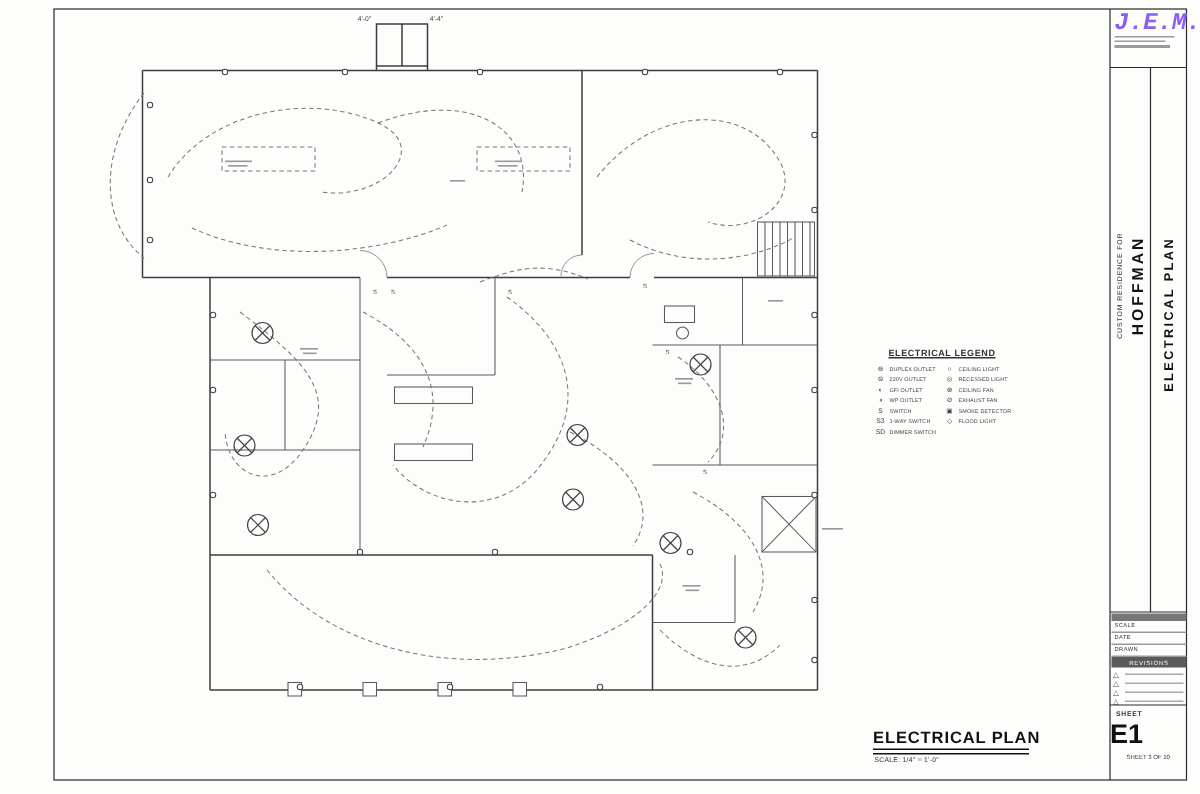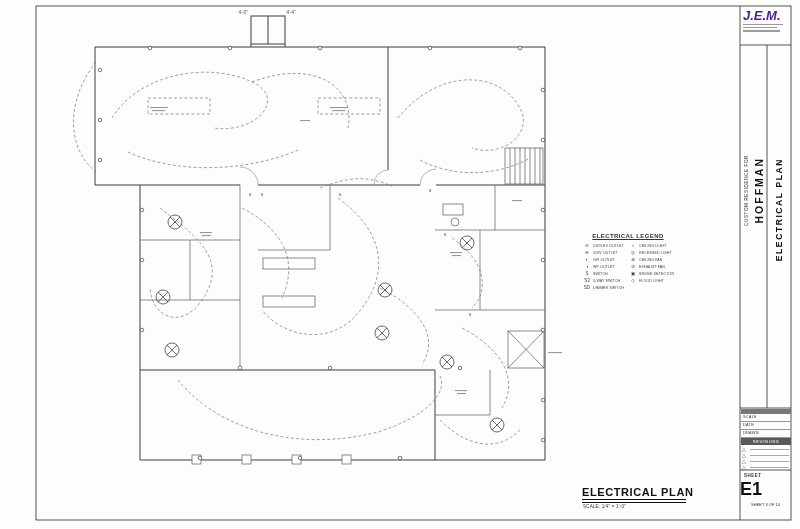--- a/index.html
+++ b/index.html
@@ -25,22 +25,22 @@
   .legend-title{font-size:6px;font-weight:bold;letter-spacing:.4px;text-align:center;
                 text-decoration:underline;color:#333;}
   .legend-cols{display:flex;gap:5px;margin-top:3px;}
   .legend-col{flex:1;}
   .legend-item{display:flex;gap:2px;align-items:center;height:7px;}
   .legend-sym{font-size:4.5px;width:8px;color:#444;text-align:center;}
   .legend-label{font-size:3.6px;letter-spacing:.1px;color:#444;white-space:nowrap;}
 
   
   .tb-logo{left:743px;top:9px;width:46px;height:34px;}
-  .tb-logo-name{font-family:Liberation Sans, sans-serif;font-style:italic;font-weight:bold;
-                font-size:13px;color:#4c1d95;line-height:13px;}
+  .tb-logo-name{font-family:Liberation Mono, monospace;font-style:italic;font-weight:bold;
+                font-size:16px;color:#8b5cf6;line-height:13px;}
   .bar{background:#9a9a9a;height:1.2px;margin-top:2px;}
   .vwrap{display:flex;align-items:center;justify-content:center;}
   .vtext{writing-mode:vertical-rl;transform:rotate(180deg);white-space:nowrap;}
   .tb-proj-label{font-size:4.6px;letter-spacing:.6px;color:#333;}
   .tb-proj-name{font-size:10.5px;font-weight:bold;letter-spacing:2px;color:#111;}
   .tb-sheet-title{font-size:8.5px;font-weight:bold;letter-spacing:1.6px;color:#111;}
   .tb-table{left:741px;top:409px;width:50px;}
   .tb-table-header{height:5px;background:#777;}
   .tb-row{font-size:3.8px;color:#333;border-bottom:.5px solid #999;height:7px;
           line-height:7px;padding-left:2px;letter-spacing:.3px;}

